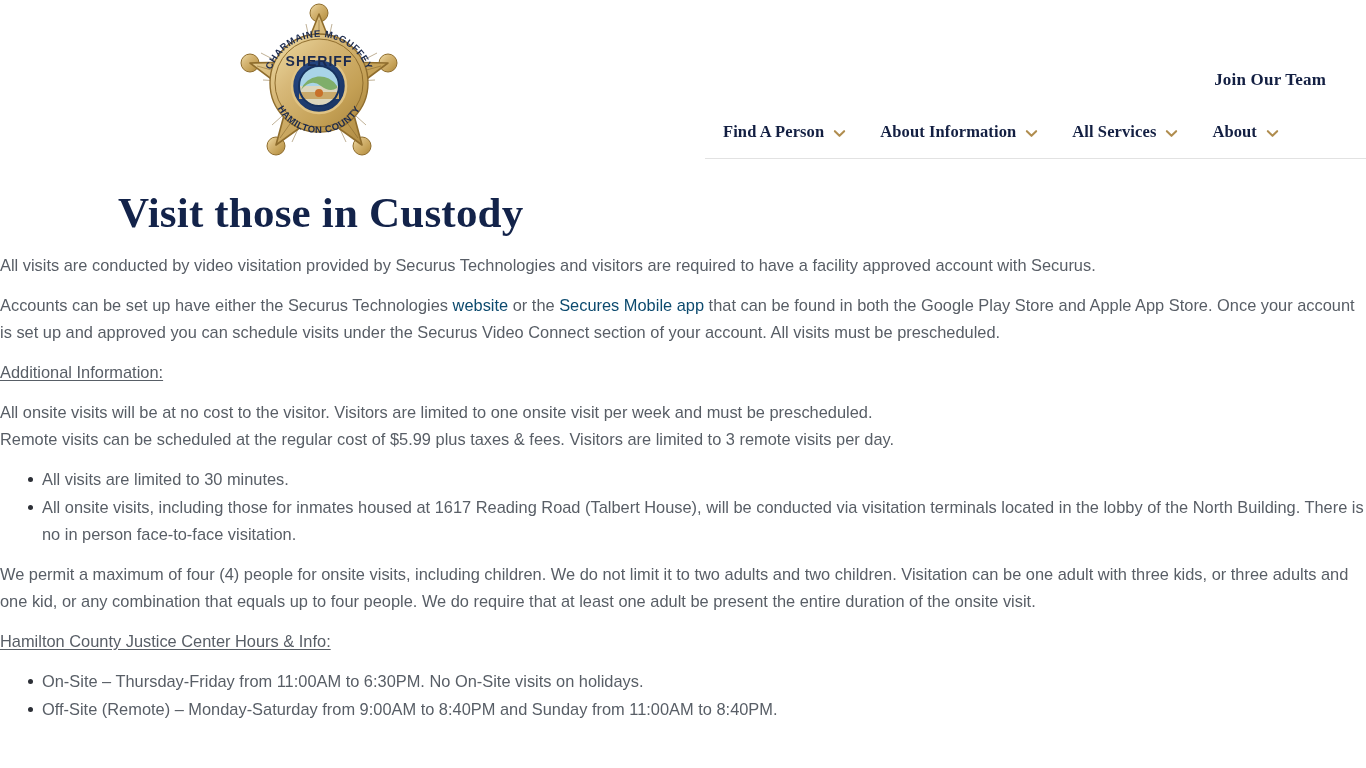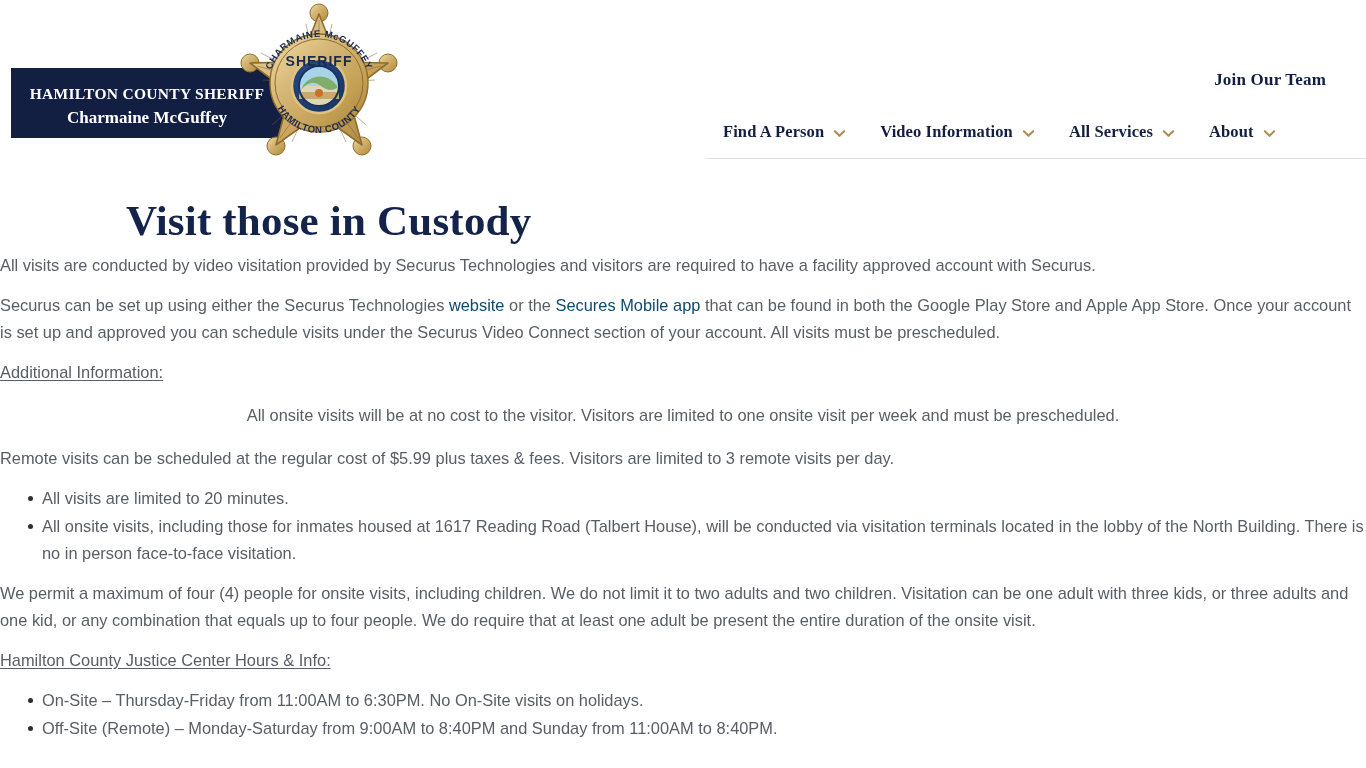--- a/index.html
+++ b/index.html
@@ -122,21 +122,21 @@
     width: 661px;
     height: 1px;
     background: #e2e2e2;
   }
 
   
   .page-title {
     position: absolute;
     left: 110px;
     top: 180px;
-    margin: 16px;
+    margin: 8px;
     font-family: "Liberation Serif", serif;
     font-size: 43px;
     font-weight: bold;
     color: #13234a;
     letter-spacing: 0.2px;
   }
 
   
   .content {
     position: absolute;
@@ -146,22 +146,21 @@
     padding: 0 0;
     box-sizing: border-box;
     color: #585e66;
     font-size: 16.4px;
     line-height: 27px;
   }
   .content p {
     margin: 0 0 13px 0;
   }
   .content p.tight {
-    margin: 16px;
-    text-align: center;
+    margin: 0;
   }
   .content a {
     color: #0c4a6e;
     text-decoration: none;
   }
   .uhead {
     margin: 0 0 13px 0;
     text-decoration: underline;
     text-underline-offset: 2px;
   }
@@ -187,24 +186,20 @@
     background: #2c2f36;
   }
 </style>
 </head>
 <body>
 
 <div class="header">
 
   <div class="logo-block">
 
-    <div class="logo-banner">
-      <div class="line1">HAMILTON COUNTY SHERIFF</div>
-      <div class="line2">Charmaine McGuffey</div>
-    </div>
 
     <div class="badge">
       <svg viewBox="0 0 166 166" width="166" height="166" aria-hidden="true">
         <defs>
           <linearGradient id="goldg" x1="0" y1="0" x2="1" y2="1">
             <stop offset="0%" stop-color="#f1dfa8"></stop>
             <stop offset="35%" stop-color="#d7b878"></stop>
             <stop offset="70%" stop-color="#c4a055"></stop>
             <stop offset="100%" stop-color="#a8833c"></stop>
           </linearGradient>
@@ -275,21 +270,21 @@
       <div class="nav-item">
         <span class="nav-label">Find A Person</span>
         <span class="chev">
           <svg viewBox="0 0 14 14" width="13" height="13">
               <path d="M2 4.5 L7 9.5 L12 4.5" fill="none" stroke="#b08d4f" stroke-width="2.2" stroke-linecap="round" stroke-linejoin="round"></path>
             </svg>
         </span>
       </div>
 
       <div class="nav-item">
-        <span class="nav-label">Video Information</span>
+        <span class="nav-label">About Information</span>
         <span class="chev">
           <svg viewBox="0 0 14 14" width="13" height="13">
               <path d="M2 4.5 L7 9.5 L12 4.5" fill="none" stroke="#b08d4f" stroke-width="2.2" stroke-linecap="round" stroke-linejoin="round"></path>
             </svg>
         </span>
       </div>
 
       <div class="nav-item">
         <span class="nav-label">All Services</span>
         <span class="chev">
@@ -313,29 +308,29 @@
 </div>
 
 <div class="nav-rule"></div>
 
 <h1 class="page-title">Visit those in Custody</h1>
 
 <div class="content">
 
   <p>All visits are conducted by video visitation provided by Securus Technologies and visitors are required to have a facility approved account with Securus.</p>
 
-  <p><span>Securus can be set up using either the Securus Technologies </span><a href="#">website</a><span> or the </span><a href="#">Secures Mobile app</a><span> that can be found in both the Google Play Store and Apple App Store. Once your account is set up and approved you can schedule visits under the Securus Video Connect section of your account. All visits must be prescheduled.</span></p>
+  <p><span>Accounts can be set up have either the Securus Technologies </span><a href="#">website</a><span> or the </span><a href="#">Secures Mobile app</a><span> that can be found in both the Google Play Store and Apple App Store. Once your account is set up and approved you can schedule visits under the Securus Video Connect section of your account. All visits must be prescheduled.</span></p>
 
   <p class="uhead">Additional Information:</p>
 
   <p class="tight">All onsite visits will be at no cost to the visitor. Visitors are limited to one onsite visit per week and must be prescheduled.</p>
   <p>Remote visits can be scheduled at the regular cost of $5.99 plus taxes &amp; fees. Visitors are limited to 3 remote visits per day.</p>
 
   <ul class="bullets">
-    <li>All visits are limited to 20 minutes.</li>
+    <li>All visits are limited to 30 minutes.</li>
     <li>All onsite visits, including those for inmates housed at 1617 Reading Road (Talbert House), will be conducted via visitation terminals located in the lobby of the North Building. There is no in person face-to-face visitation.</li>
   </ul>
 
   <div class="spacer-sm"></div>
 
   <p>We permit a maximum of four (4) people for onsite visits, including children. We do not limit it to two adults and two children. Visitation can be one adult with three kids, or three adults and one kid, or any combination that equals up to four people. We do require that at least one adult be present the entire duration of the onsite visit.</p>
 
   <p class="uhead">Hamilton County Justice Center Hours &amp; Info:</p>
 
   <ul class="bullets">

